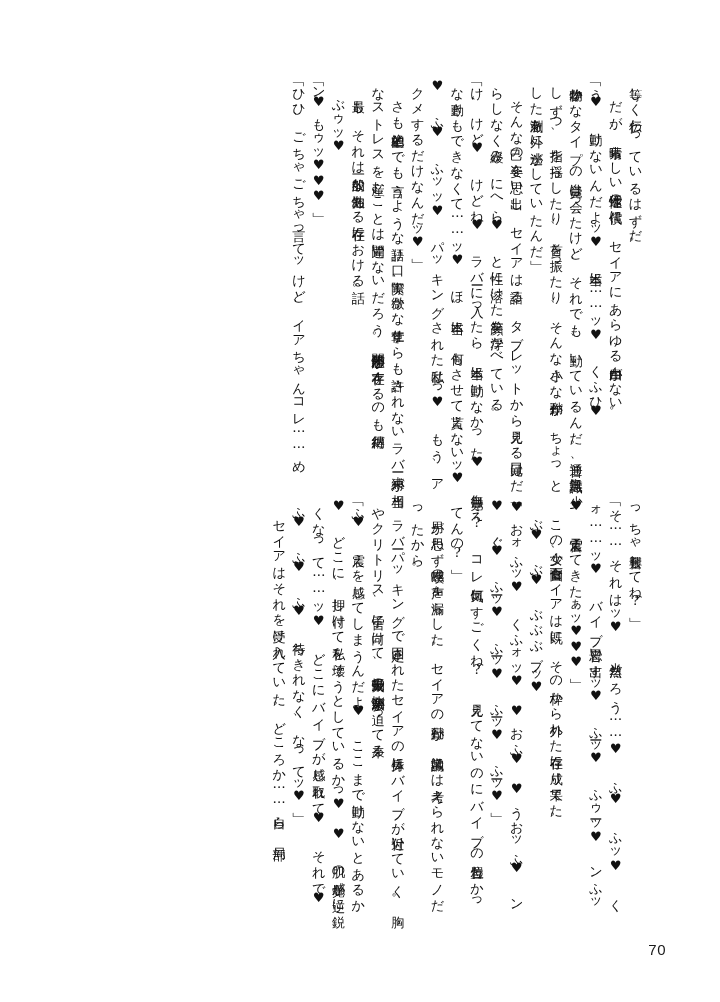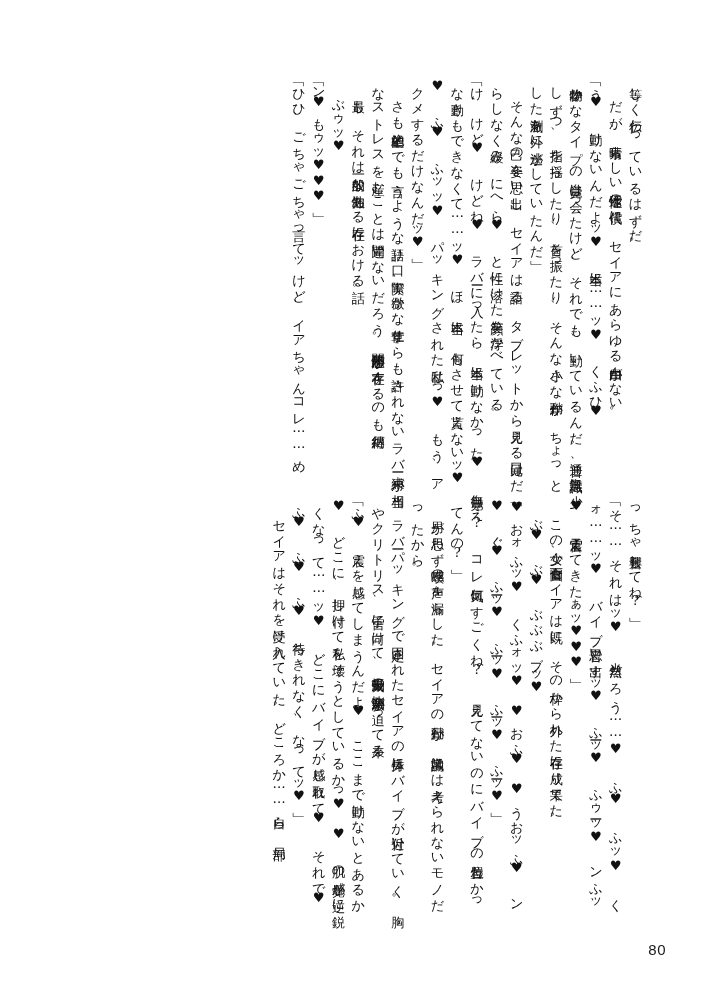--- a/index.html
+++ b/index.html
@@ -93,15 +93,15 @@
     <p>この少女、百合園セイアは既に、その枠から外れた存在に成り果てた。</p>
     <p>ぶ♥　ぶ♥　ぶぶぶブッ♥</p>
     <p class="noindent">「♥おォふッ♥　くふォッ♥　♥おふ♥　♥うおッふ♥　ン♥　ぐ♥　ふーッ♥　ふーッ♥　ふーッ♥　ふーッ♥」</p>
     <p class="noindent">「え? コレ何気にすごくね? 見えてないのにバイブの位置わかってんの?」</p>
     <p>男が思わず感嘆の声を漏らした。セイアの行動が、常識的には考えられないモノだったから。</p>
     <p>ラバーパッキングで固定されたセイアの身体にバイブが近付いていく。胸やクリトリス、子宮に向けて、振動最大の快楽刺激が迫って来る。</p>
     <p class="noindent">「ふ♥　震えを感じてしまうんだよ♥　ここまで動けないとあるか♥　どこに、押し付けて私を壊そうとしているかっ♥　♥　肌の感覚が逆に鋭くなって……ッ♥　どこにバイブが感じ取れて♥　それで♥　ふ♥　ふ♥　ふ♥　待ちきれなく、なってッ♥」</p>
     <p>セイアはそれを受け入れていた。どころか……自ら、局部</p>
   </div>
 
-  <div class="page-number">80</div>
+  <div class="page-number">70</div>
 
 </div>
 
 </body></html>

